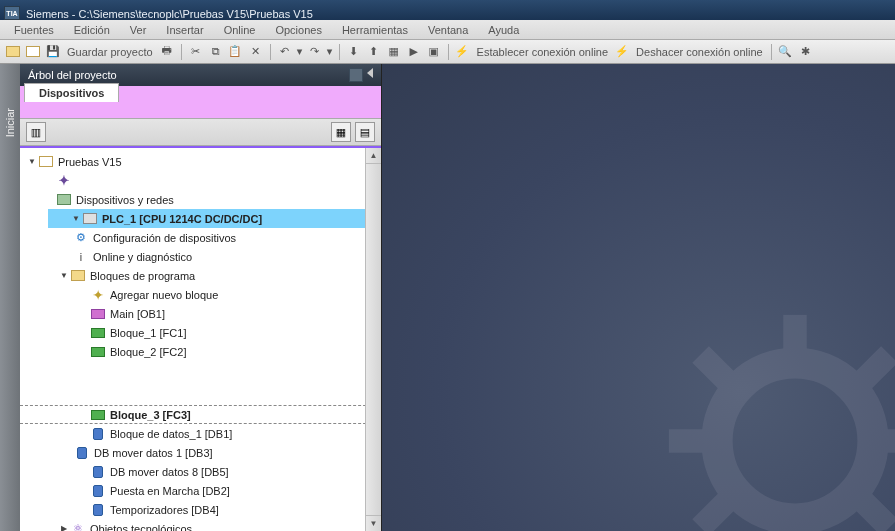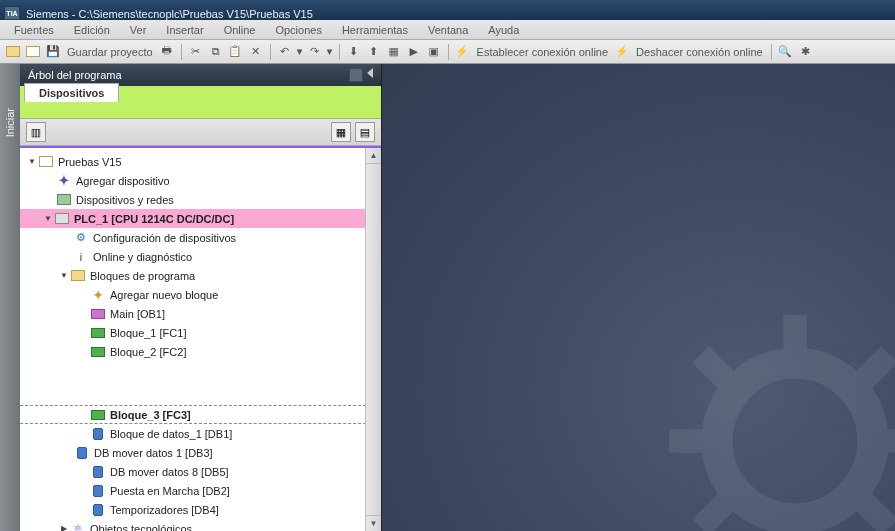--- a/index.html
+++ b/index.html
@@ -26,31 +26,31 @@
   .rail { width: 20px; background: linear-gradient(to right,#8a8f95,#6e7378); display:flex; flex-direction:column; align-items:center; padding-top:40px;}
   .rail-text { writing-mode: vertical-rl; transform: rotate(180deg); color:#eee; font-size:11px; padding:4px 0;}
   
   
   .panel { width: 361px; display:flex; flex-direction:column; background:#d8d8d8; }
   .panel-header { height: 22px; background: linear-gradient(#3f4b5a,#2a3442); color:#fff; display:flex; align-items:center; padding:0 8px; justify-content:space-between;}
   .panel-header .right-icons { display:flex; gap:4px; }
   .panel-header .ri { width:14px;height:14px;background:#5a6a7a;border:1px solid #3a4a5a;}
   .panel-header .tri { width:0;height:0;border-top:5px solid transparent;border-bottom:5px solid transparent;border-right:6px solid #ccc;}
   
-  .tabbar { height: 24px; background:#bef264; display:flex; align-items:flex-end; padding:16px 4px;text-align:center;}
+  .tabbar { height: 24px; background:#f0abfc; display:flex; align-items:flex-end; padding:16px 4px;text-align:center;}
   .tab { background:#fff; border:1px solid #aaa; border-bottom:none; padding:3px 14px 3px 14px; font-weight:bold; color:#333; }
   
   .sub-toolbar { height:28px; background:linear-gradient(#e5e5e5,#d5d5d5); border-top:1px solid #aaa; border-bottom:1px solid #aaa; display:flex;align-items:center;justify-content:space-between;padding:0 6px;}
   .sub-toolbar .sbtn { width:20px;height:20px;border:1px solid #999;background:#f0f0f0;display:flex;align-items:center;justify-content:center;}
   .sub-toolbar .right { display:flex; gap:4px;}
   
   .tree-wrap { flex:1; background:#fff; border-top:2px solid #8b5cf6; overflow:hidden; position:relative;}
   .tree { padding:4px 0; overflow-y:auto; height:100%; }
   .tree-row { display:flex; align-items:center; height:19px; padding-right:4px; white-space:nowrap; color:#222;}
-  .tree-row.sel { background:#f9a8d4; }
+  .tree-row.sel { background:#7dd3fc;margin-left:28px; }
   .tree-row.bold { font-weight:bold; }
   .exp { width:12px; display:flex; align-items:center; justify-content:center; color:#444;}
   .exp.open::before { content:"▼"; font-size:8px; }
   .exp.closed::before { content:"▶"; font-size:8px; }
   .ticon { width:16px; height:14px; margin-right:4px; display:flex;align-items:center;justify-content:center;}
   .tree-row .label { flex:1; }
   .scroll-v { position:absolute; right:0; top:0; bottom:0; width:16px; background:linear-gradient(to right,#e8e8e8,#d4d4d4); border-left:1px solid #bbb; display:flex;flex-direction:column;}
   .scroll-v .arr { height:16px; display:flex;align-items:center;justify-content:center;color:#555;font-size:8px;border-bottom:1px solid #bbb;}
   .scroll-v .arr:last-child{border-top:1px solid #bbb;border-bottom:none;margin-top:auto;}
   .dash-t { border-top:1px dashed #888; }
@@ -131,21 +131,21 @@
   <div class="tb-btn">✱</div>
 </div>
 
 <div class="main">
   <div class="rail">
     <div class="rail-text">Iniciar</div>
   </div>
 
   <div class="panel">
     <div class="panel-header">
-      <span>Árbol del programa</span>
+      <span>Árbol del proyecto</span>
       <div class="right-icons">
         <div class="ri"></div>
         <div class="tri"></div>
       </div>
     </div>
     <div class="tabbar">
       <div class="tab">Dispositivos</div>
     </div>
     <div class="sub-toolbar">
       <div class="sbtn">▥</div>
@@ -161,21 +161,20 @@
         <div class="tree-row" style="padding-left:6px">
           <span class="exp open"></span>
           <span class="ticon">
               <div class="ic-folder" style="background:#fff"></div>
             </span>
           <span class="label">Pruebas V15</span>
         </div>
 
         <div class="tree-row" style="padding-left:36px">
           <span class="ticon ic-add">✦</span>
-          <span class="label">Agregar dispositivo</span>
         </div>
 
         <div class="tree-row" style="padding-left:36px">
           <span class="ticon">
               <div class="ic-net"></div>
             </span>
           <span class="label">Dispositivos y redes</span>
         </div>
 
         <div class="tree-row sel bold" style="padding-left:22px">

